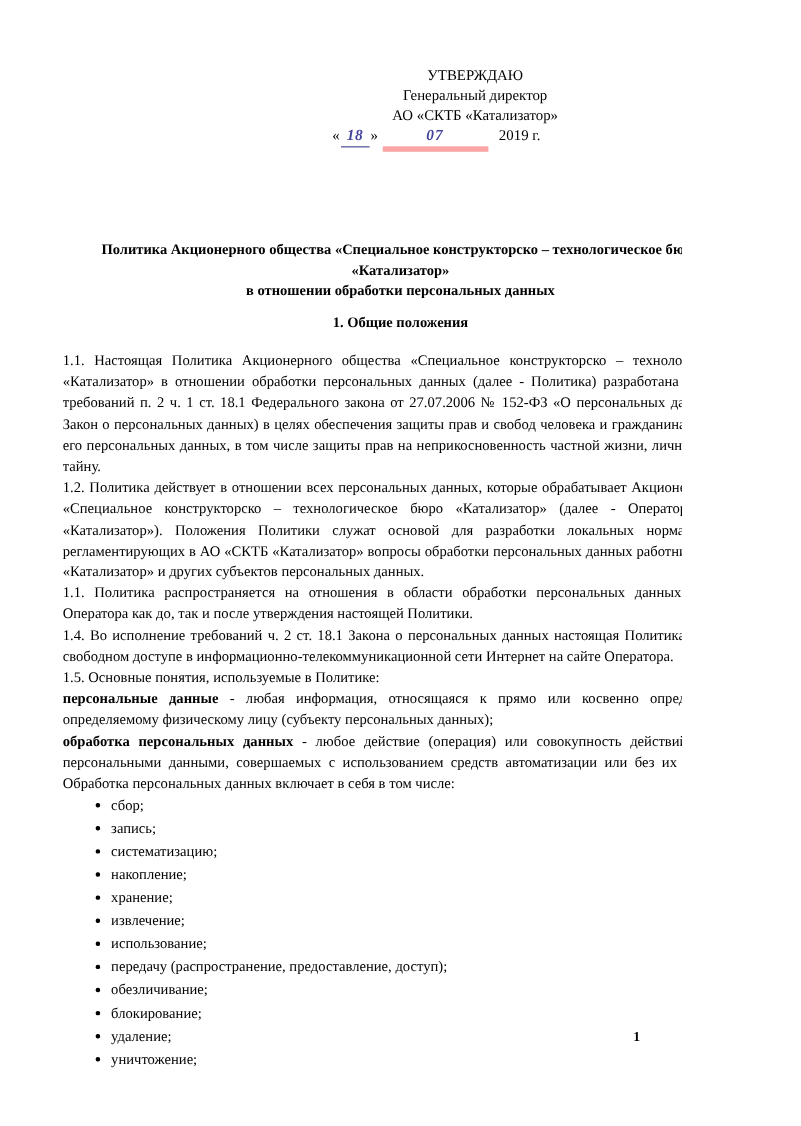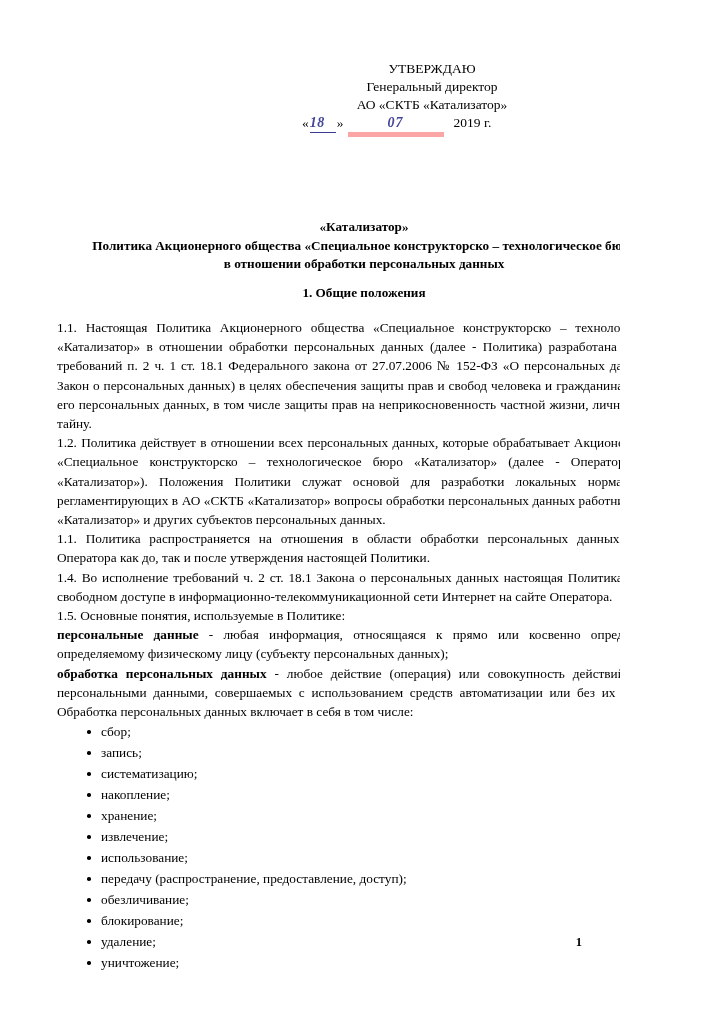--- a/index.html
+++ b/index.html
@@ -65,20 +65,21 @@
     box-sizing: border-box;
     white-space: nowrap;
   }
   .date-row .quote {
     display: inline-block;
     vertical-align: baseline;
   }
   .date-day {
     display: inline-block;
     min-width: 26px;
+    text-align: center;
     border-bottom: 1px solid #3b3b8f;
     color: #45459c;
     font-family: "Liberation Serif", serif;
     font-style: italic;
     font-weight: bold;
     font-size: 14px;
     letter-spacing: 0.5px;
     margin: 0 1px;
   }
   .date-month {
@@ -183,22 +184,22 @@
     <span class="approval-line">Генеральный директор</span>
     <span class="approval-line">АО «СКТБ «Катализатор»</span>
 
 
     <div class="date-row">
       <span class="quote">«</span><span class="date-day">18</span><span class="quote">»</span><span class="date-month">07</span><span class="date-year">2019 г.</span>
     </div>
   </div>
 
   <div class="doc-title">
+    <span class="tl">Политика Акционерного общества «Специальное конструкторско – технологическое бюро</span>
     <span class="tl">«Катализатор»</span>
-    <span class="tl">Политика Акционерного общества «Специальное конструкторско – технологическое бюро</span>
     <span class="tl">в отношении обработки персональных данных</span>
   </div>
 
   <div class="section-heading">1. Общие положения</div>
 
   <div class="body-block">
     <p class="para">1.1. Настоящая Политика Акционерного общества «Специальное конструкторско – технологическое бюро «Катализатор» в отношении обработки персональных данных (далее - Политика) разработана во исполнение требований п. 2 ч. 1 ст. 18.1 Федерального закона от 27.07.2006 № 152-ФЗ «О персональных данных» (далее - Закон о персональных данных) в целях обеспечения защиты прав и свобод человека и гражданина при обработке его персональных данных, в том числе защиты прав на неприкосновенность частной жизни, личную и семейную тайну.</p>
     <p class="para">1.2. Политика действует в отношении всех персональных данных, которые обрабатывает Акционерное общество «Специальное конструкторско – технологическое бюро «Катализатор» (далее - Оператор, АО «СКТБ «Катализатор»). Положения Политики служат основой для разработки локальных нормативных актов, регламентирующих в АО «СКТБ «Катализатор» вопросы обработки персональных данных работников АО «СКТБ «Катализатор» и других субъектов персональных данных.</p>
     <p class="para">1.1. Политика распространяется на отношения в области обработки персональных данных, возникшие у Оператора как до, так и после утверждения настоящей Политики.</p>
     <p class="para">1.4. Во исполнение требований ч. 2 ст. 18.1 Закона о персональных данных настоящая Политика публикуется в свободном доступе в информационно-телекоммуникационной сети Интернет на сайте Оператора.</p>

